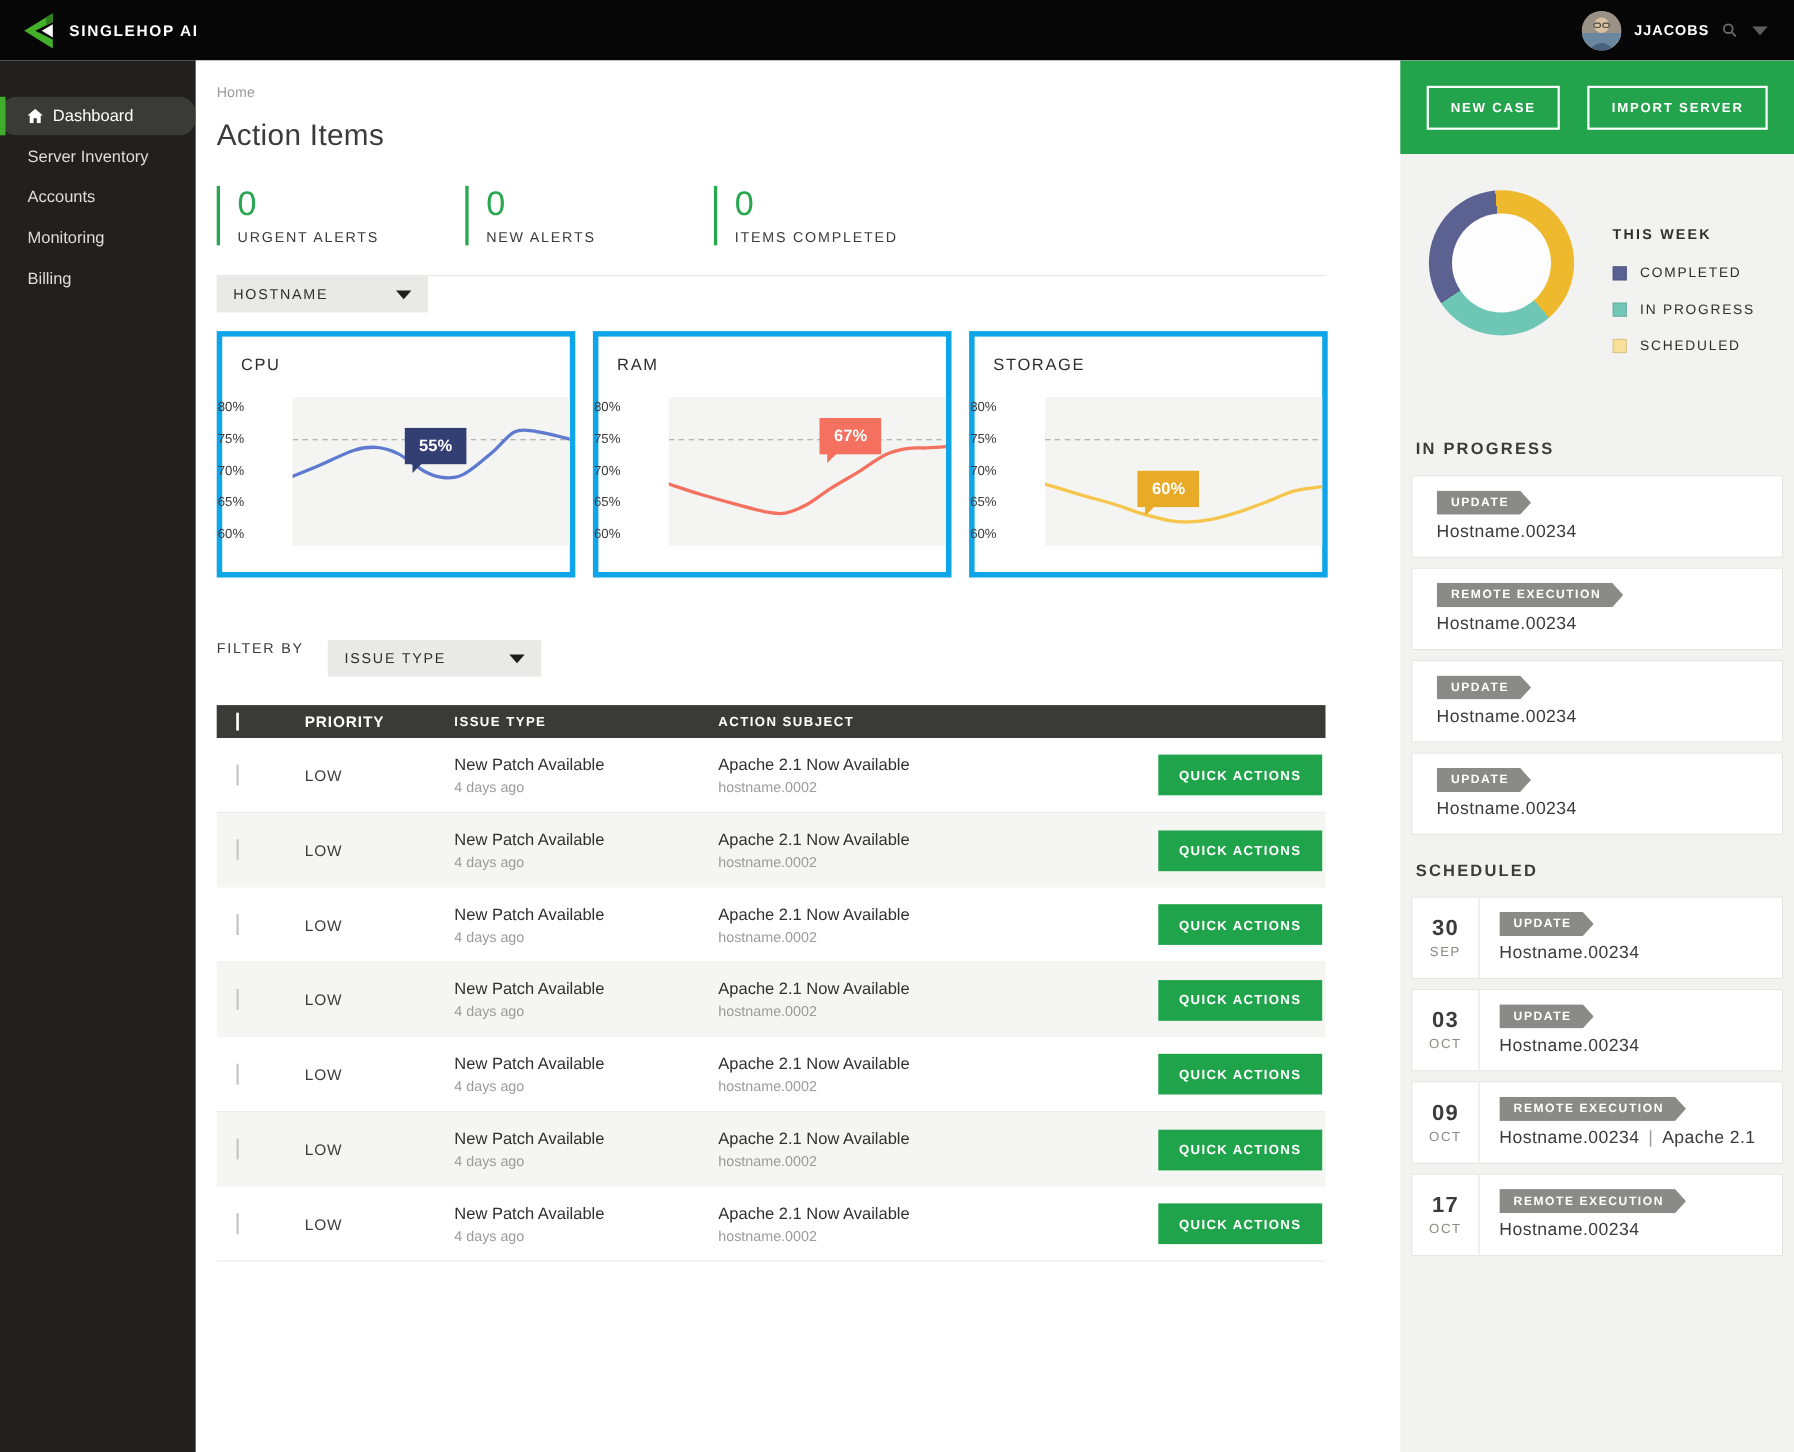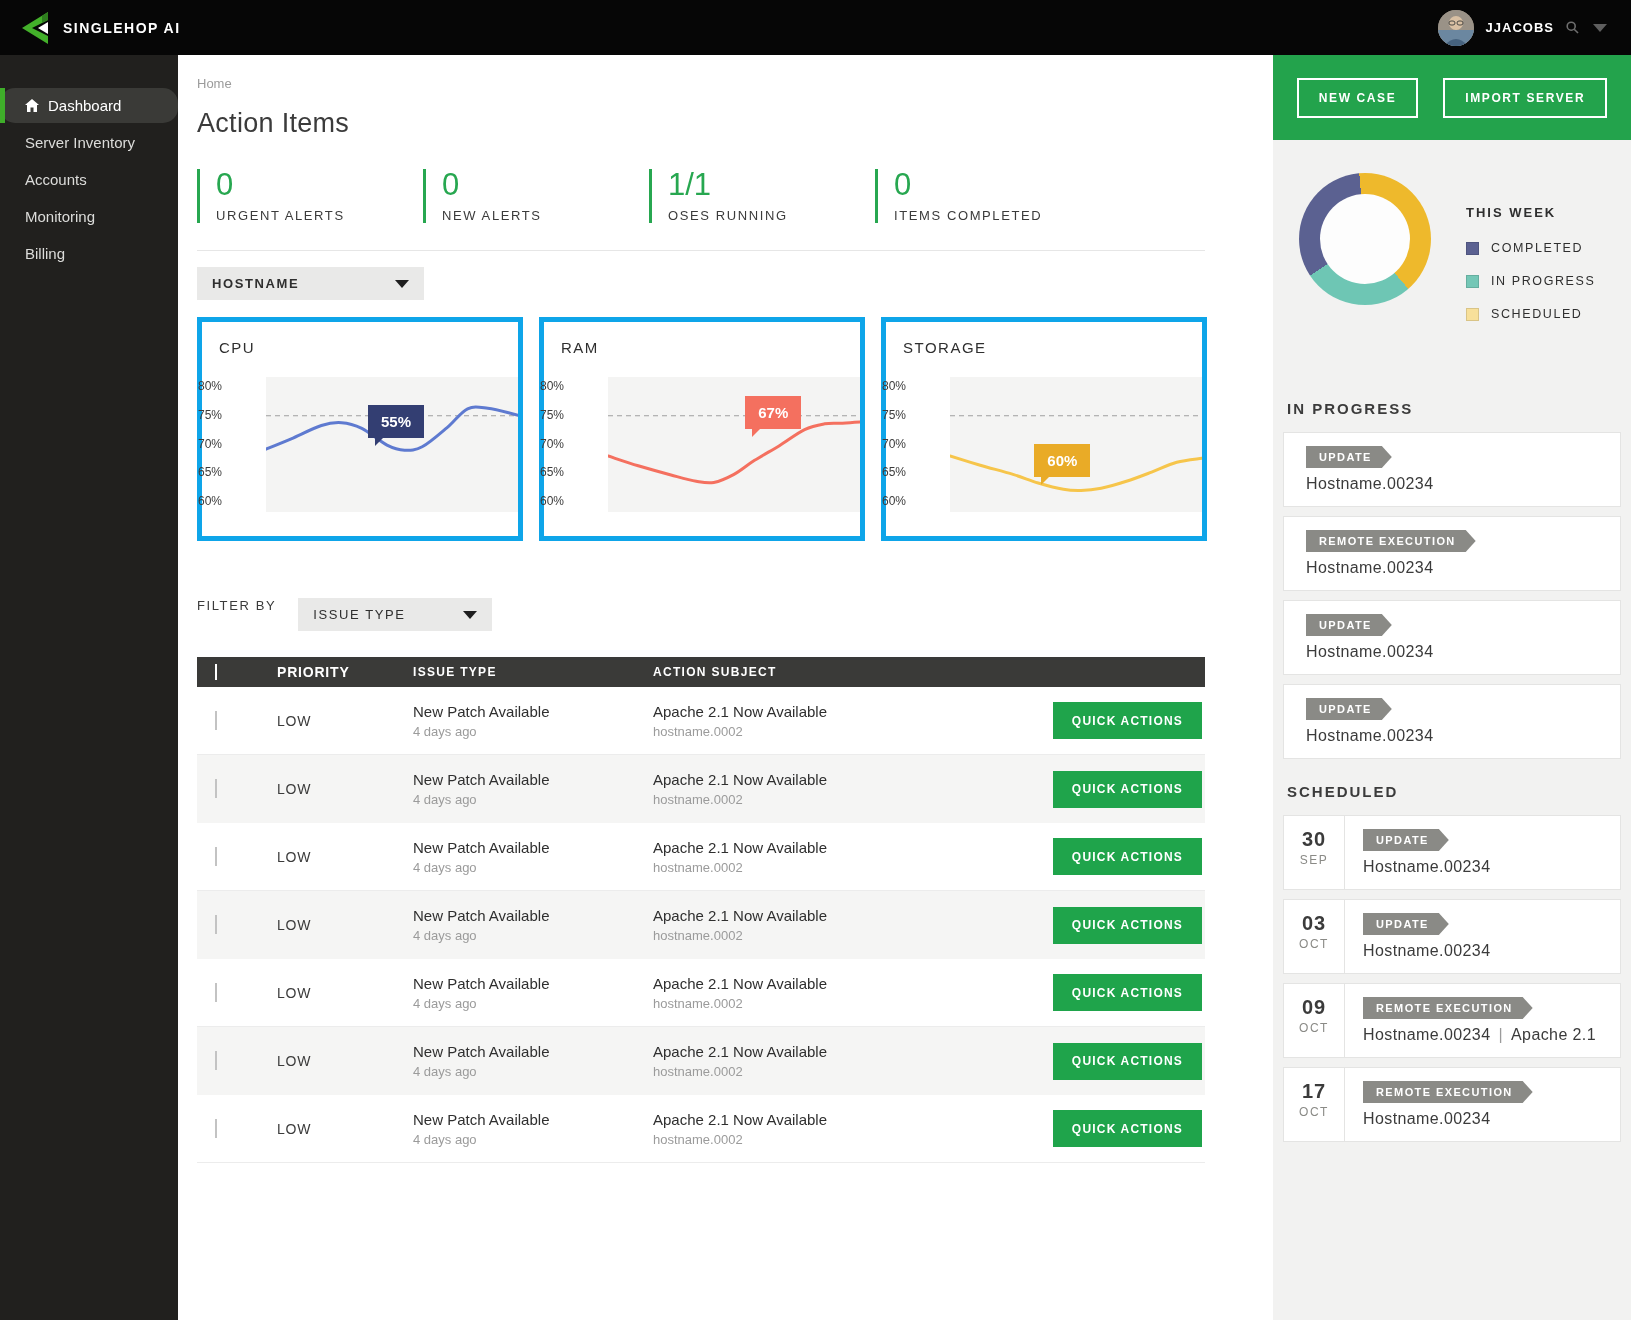--- a/index.html
+++ b/index.html
@@ -34,21 +34,21 @@
 
   .stats-row { display:flex; margin-top:30px; }
   .stat { width:226px; border-left:3px solid #27a750; padding-left:16px; }
   .stat-value { color:#27a750; font-size:31px; font-weight:300; line-height:1; }
   .stat-label { margin-top:8px; font-size:13px; letter-spacing:1.6px; color:#3b3b3b; font-weight:500; }
 
   .divider { width:1008px; border-top:1px solid #e6e6e6; margin-top:27px; }
 
   .dropdown { display:flex; align-items:center; justify-content:space-between; background:#e9e9e8;
               height:33px; padding:0 15px; font-size:13px; letter-spacing:1.6px; color:#2f2f2f; cursor:pointer; }
-  .dd-hostname { width:227px; margin-top:16px;font-weight:bold; }
+  .dd-hostname { width:192px; margin-top:0; }
   .dd-caret { width:0; height:0; border-left:7px solid transparent; border-right:7px solid transparent; border-top:8px solid #1e1e1e; }
 
   
   .charts-row { display:flex; gap:16px; margin-top:17px; width:1010px; }
   .chart-card { width:326px; height:224px; background:#fff; border:5px solid #0ea5e9; padding:17px 0 0 17px; }
   .chart-title { font-size:15px; letter-spacing:1.5px; color:#2f2f2f; font-weight:500; }
   .chart-body { display:flex; margin-top:21px;gap:36px; }
   .y-axis { position:relative; width:41px; height:135px; }
   .y-axis .tick { position:absolute; right:8px; font-size:12px; color:#3b3b3b; }
   .plot { position:relative; width:252px; height:135px; }
@@ -100,21 +100,21 @@
   .rsection-title { font-size:15px; font-weight:bold; letter-spacing:2px; color:#3b3b3b; margin:24px 0 15px 14px; }
   .cards { padding:0 10px; }
   .pcard { background:#fff; border:1px solid #e4e4e3; margin-bottom:9px; padding:13px 0 13px 22px; }
   .tag { display:inline-block; background:#8a8a86; color:#fff; font-size:11px; font-weight:bold; letter-spacing:1.4px;
          padding:5px 20px 5px 13px; clip-path:polygon(0 0,calc(100% - 10px) 0,100% 50%,calc(100% - 10px) 100%,0 100%); }
   .host-line { margin-top:7px; font-size:16px; color:#3b3b3b; letter-spacing:.4px; }
   .host-extra-sep { color:#9b9b9b; margin:0 8px; }
 
   .scard { background:#fff; border:1px solid #e4e4e3; margin-bottom:9px; display:flex; }
   .scard-date { width:61px; border-right:1px solid #e4e4e3; display:flex; flex-direction:column;
-                align-items:center; justify-content:flex-start; padding:12px 0; }
+                align-items:center; justify-content:center; padding:12px 0; }
   .scard-day { font-size:20px; font-weight:bold; color:#3b3b3b; letter-spacing:1px; }
   .scard-month { font-size:12px; letter-spacing:1.5px; color:#8a8a86; margin-top:2px; }
   .scard-main { padding:13px 0 13px 18px; }
 </style>
 </head>
 <body>
 
 <div class="screen">
 
   <div class="topbar">
@@ -186,24 +186,20 @@
     <div class="stats-row">
         <div class="stat">
     <div class="stat-value">0</div>
     <div class="stat-label">URGENT ALERTS</div>
   </div>
         <div class="stat">
     <div class="stat-value">0</div>
     <div class="stat-label">NEW ALERTS</div>
   </div>
         <div class="stat">
-    <div class="stat-value">1/1</div>
-    <div class="stat-label">OSES RUNNING</div>
-  </div>
-        <div class="stat">
     <div class="stat-value">0</div>
     <div class="stat-label">ITEMS COMPLETED</div>
   </div>
       </div>
 
     <div class="divider"></div>
 
     <div class="dropdown dd-hostname">
       <span>HOSTNAME</span>
       <span class="dd-caret"></span>

